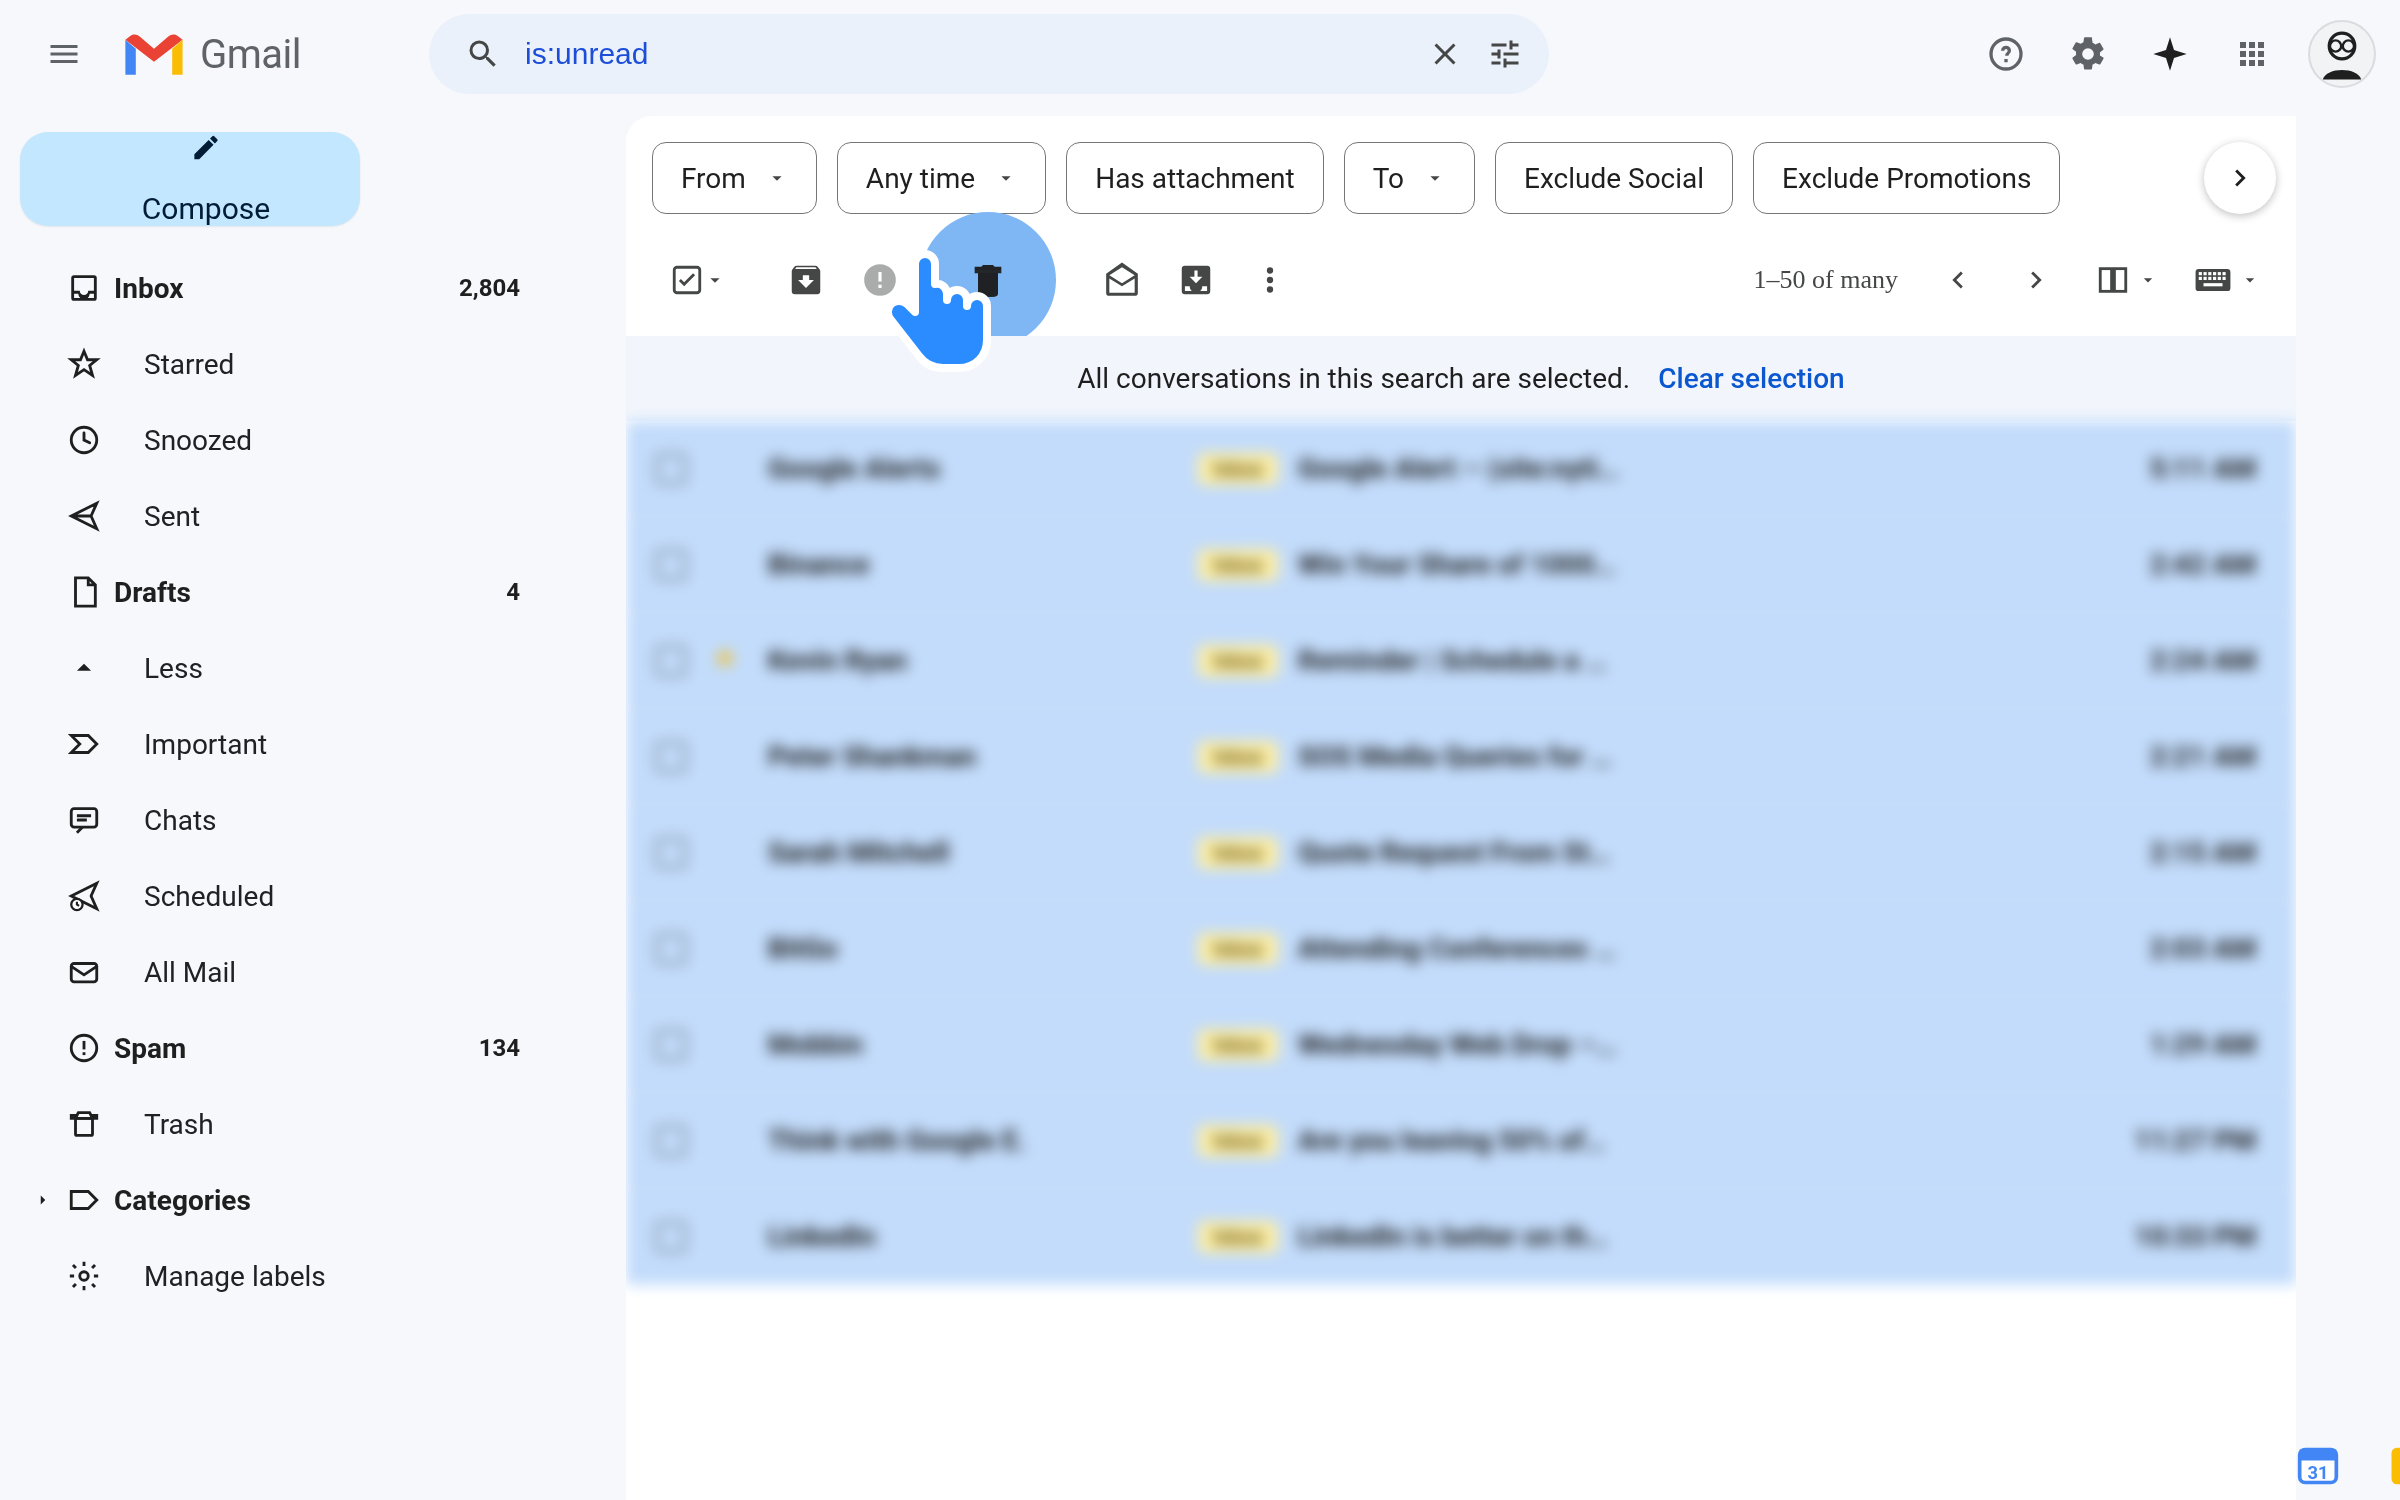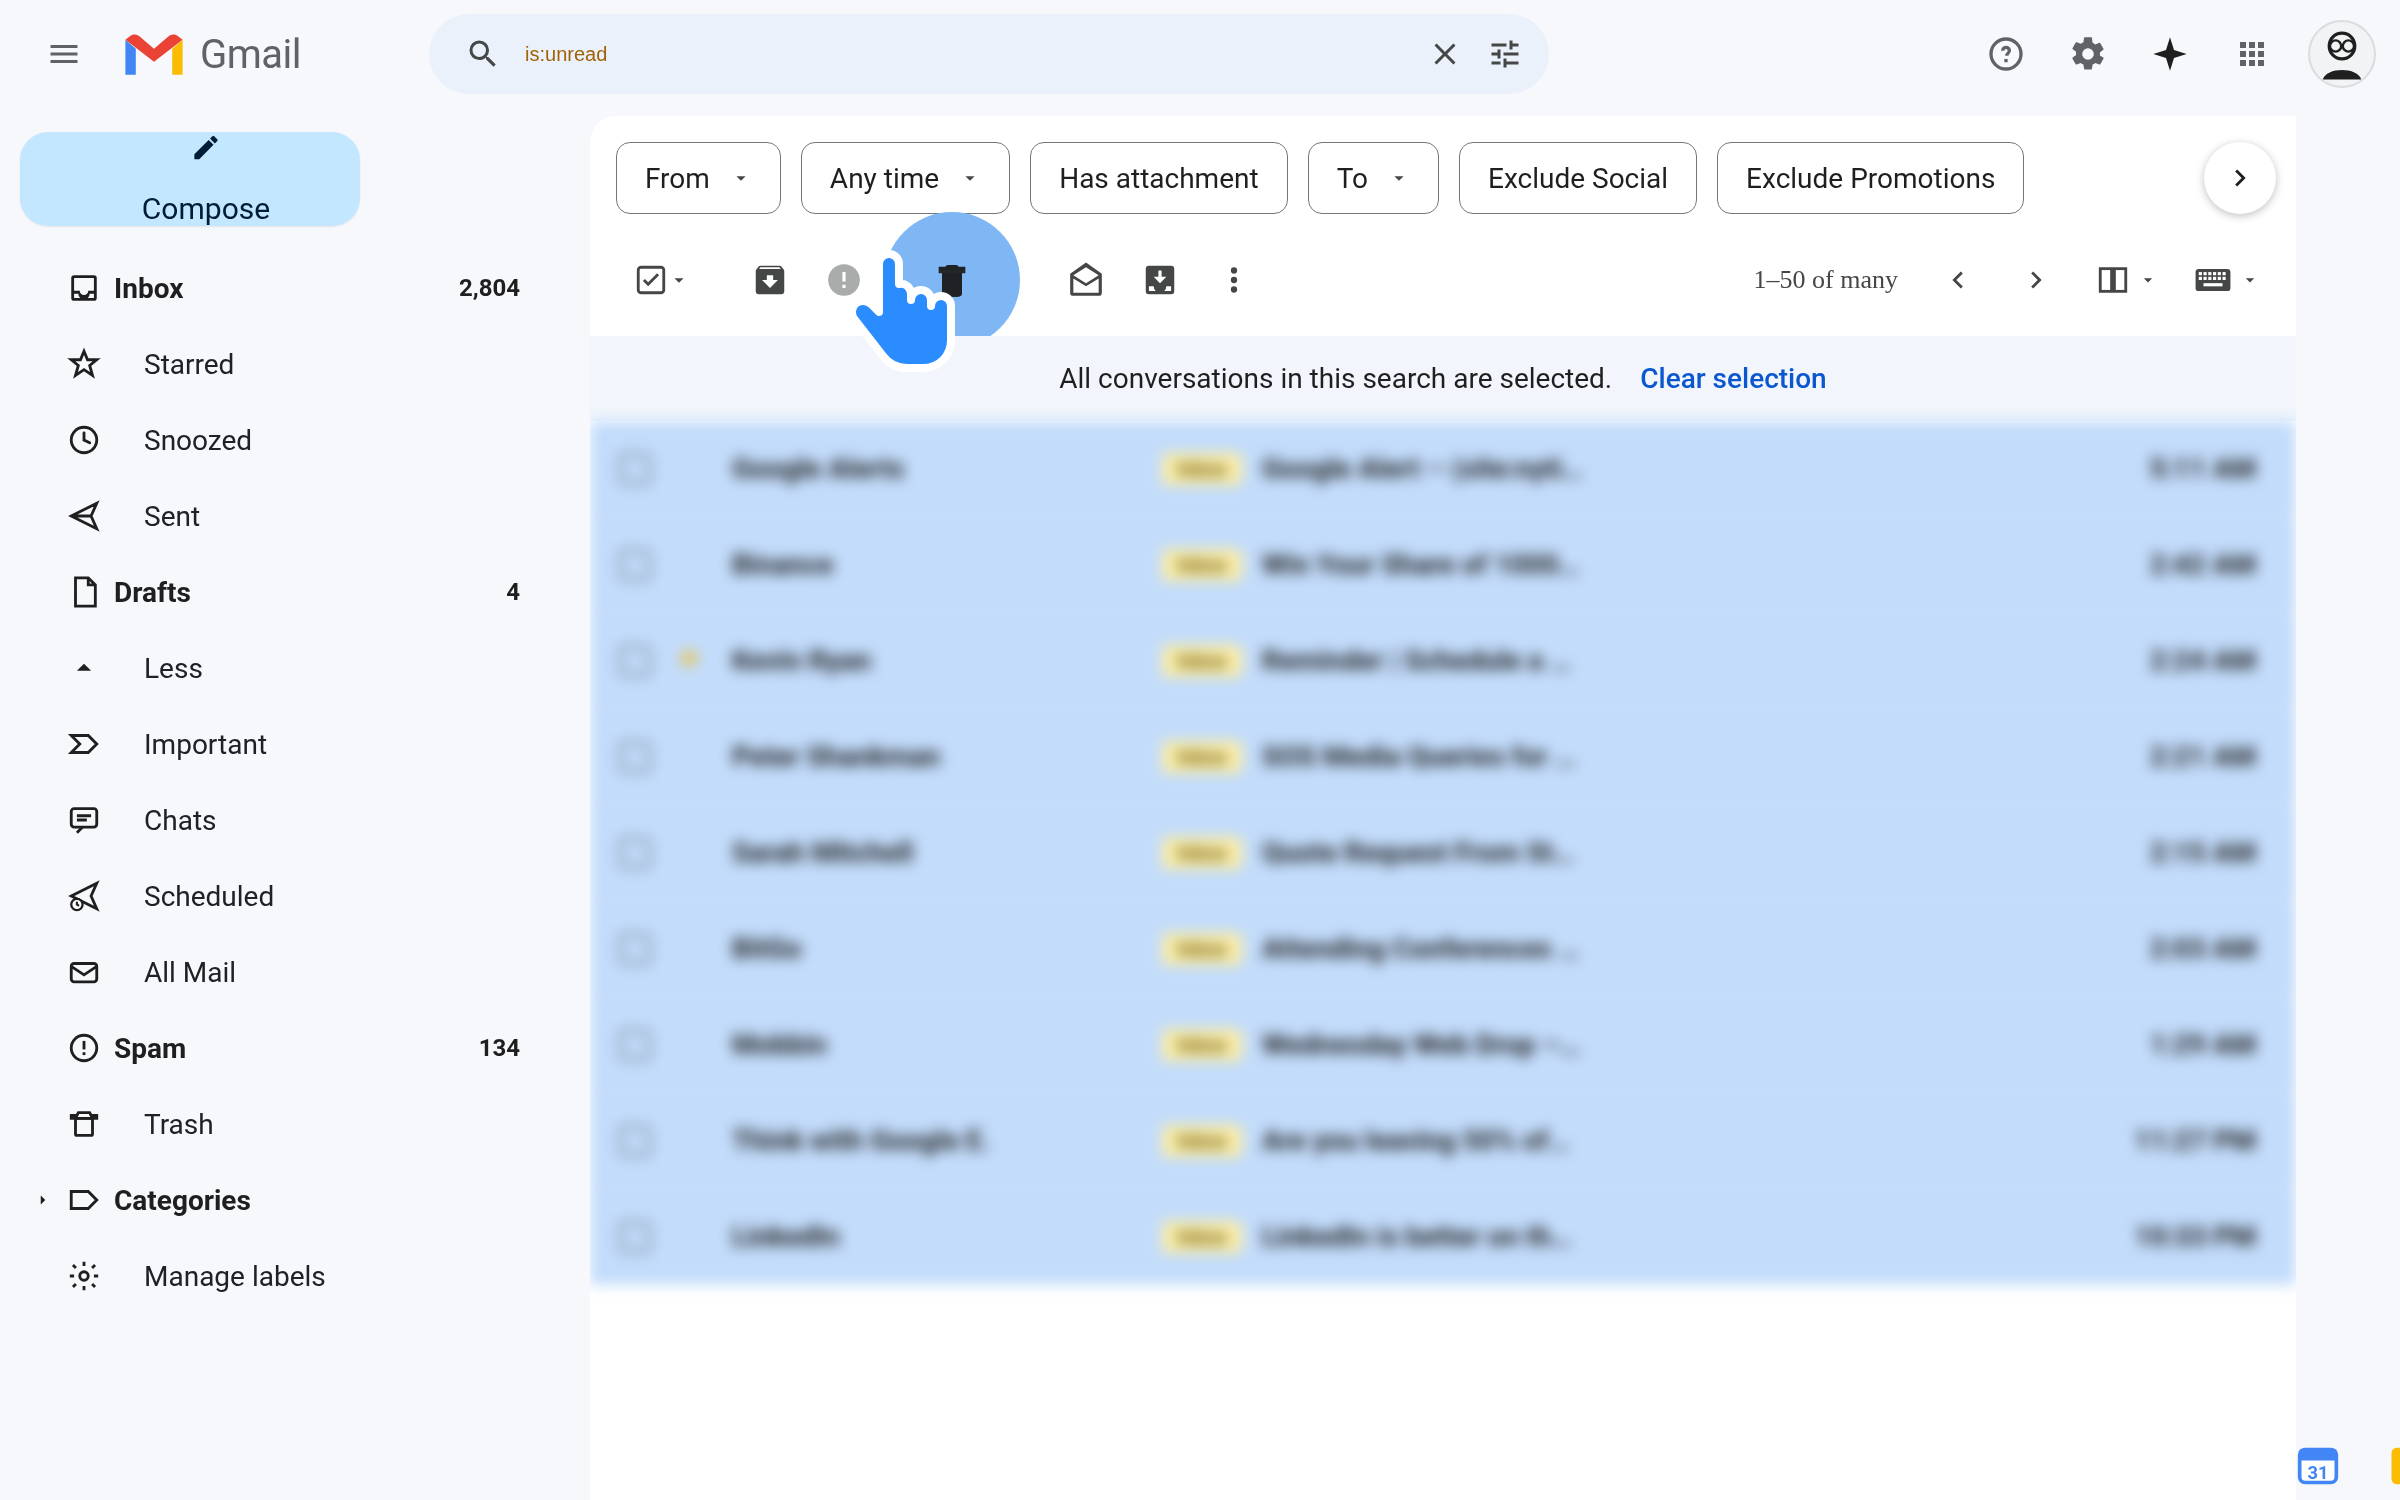--- a/index.html
+++ b/index.html
@@ -24,21 +24,21 @@
   .search-bar {
     margin-left: 120px;
     width: 1120px; height: 80px;
     background:#eaf1fb;
     border-radius: 40px;
     display:flex; align-items:center;
     padding: 0 14px 0 24px;
   }
   .search-bar input {
     flex:1; border:none; background:transparent; outline:none;
-    font-size: 20px; color:#a16207; padding: 0 12px;
+    font-size: 30px; color:#1d4ed8; padding: 0 12px;
   }
   .search-icon-btn, .search-clear-btn, .search-options-btn {
     width:60px; height:60px; display:flex; align-items:center; justify-content:center;
     border-radius:50%; cursor:pointer;
   }
   .search-clear-btn { margin-left:auto; }
 
   .hdr-right { margin-left:auto; display:flex; align-items:center; gap:6px; }
   .hdr-icon-btn {
     width:76px; height:76px; display:flex; align-items:center; justify-content:center;
@@ -93,20 +93,21 @@
 
   
   .main {
     flex:1;
     background:#fff;
     border-radius: 26px 0 0 0;
     margin-top: 8px;
     position:relative;
     overflow:hidden;
     box-shadow: 0 0 0 rgba(0,0,0,0);
+    margin-left: 36px;
   }
 
   
   .chips-row {
     display:flex; align-items:center; gap:20px;
     padding: 26px 26px 20px 26px;
     position:relative;
     overflow:hidden;
   }
   .chip {

